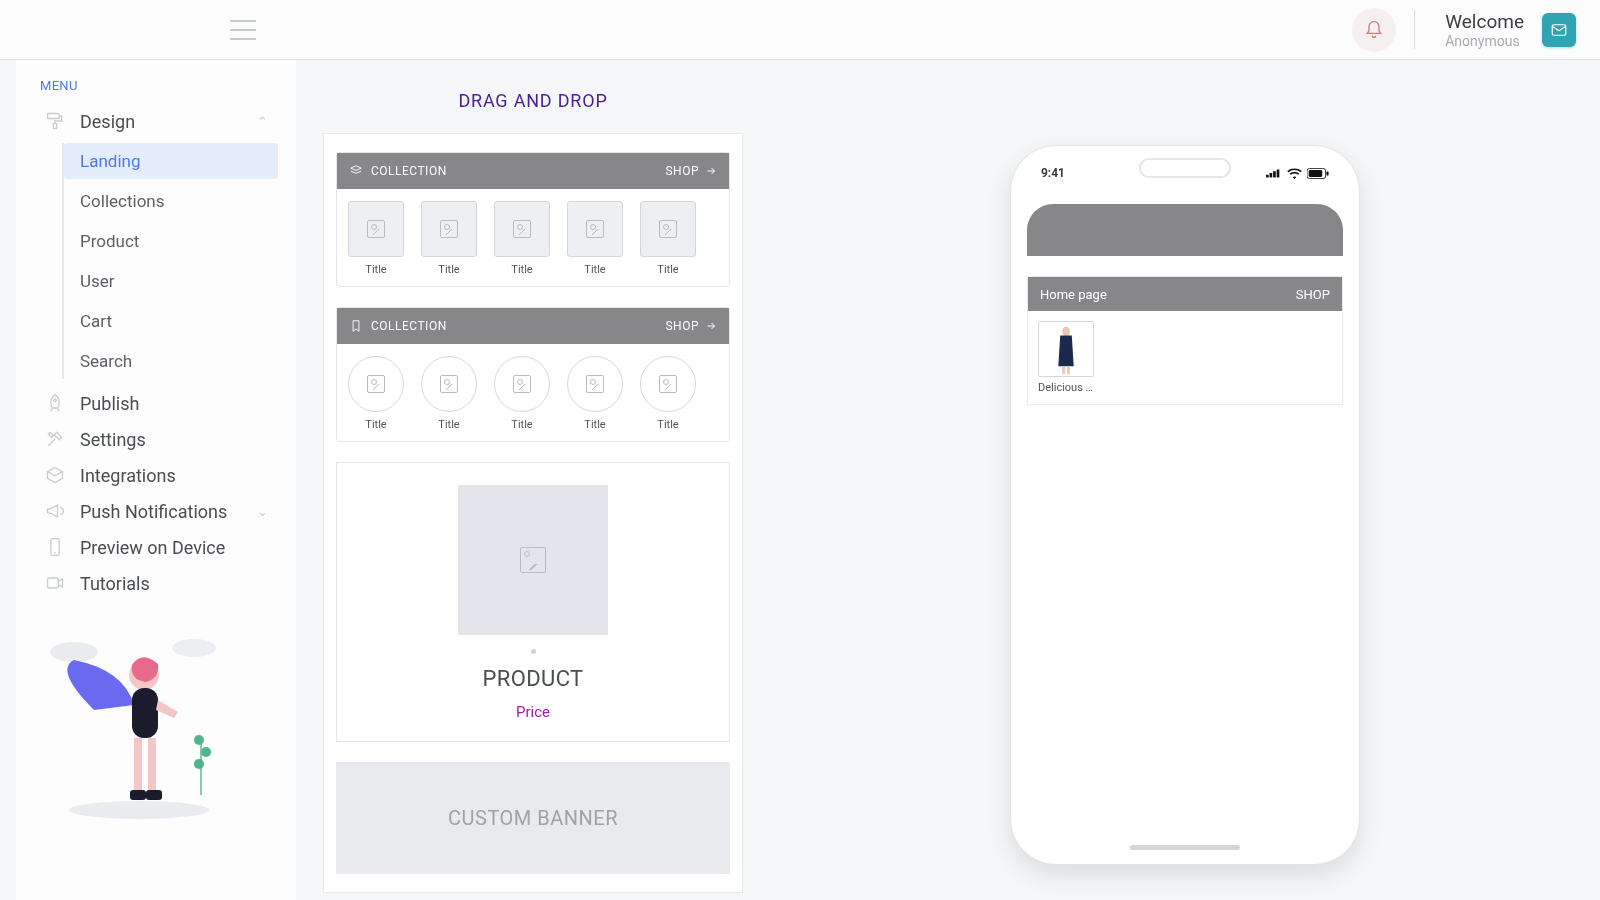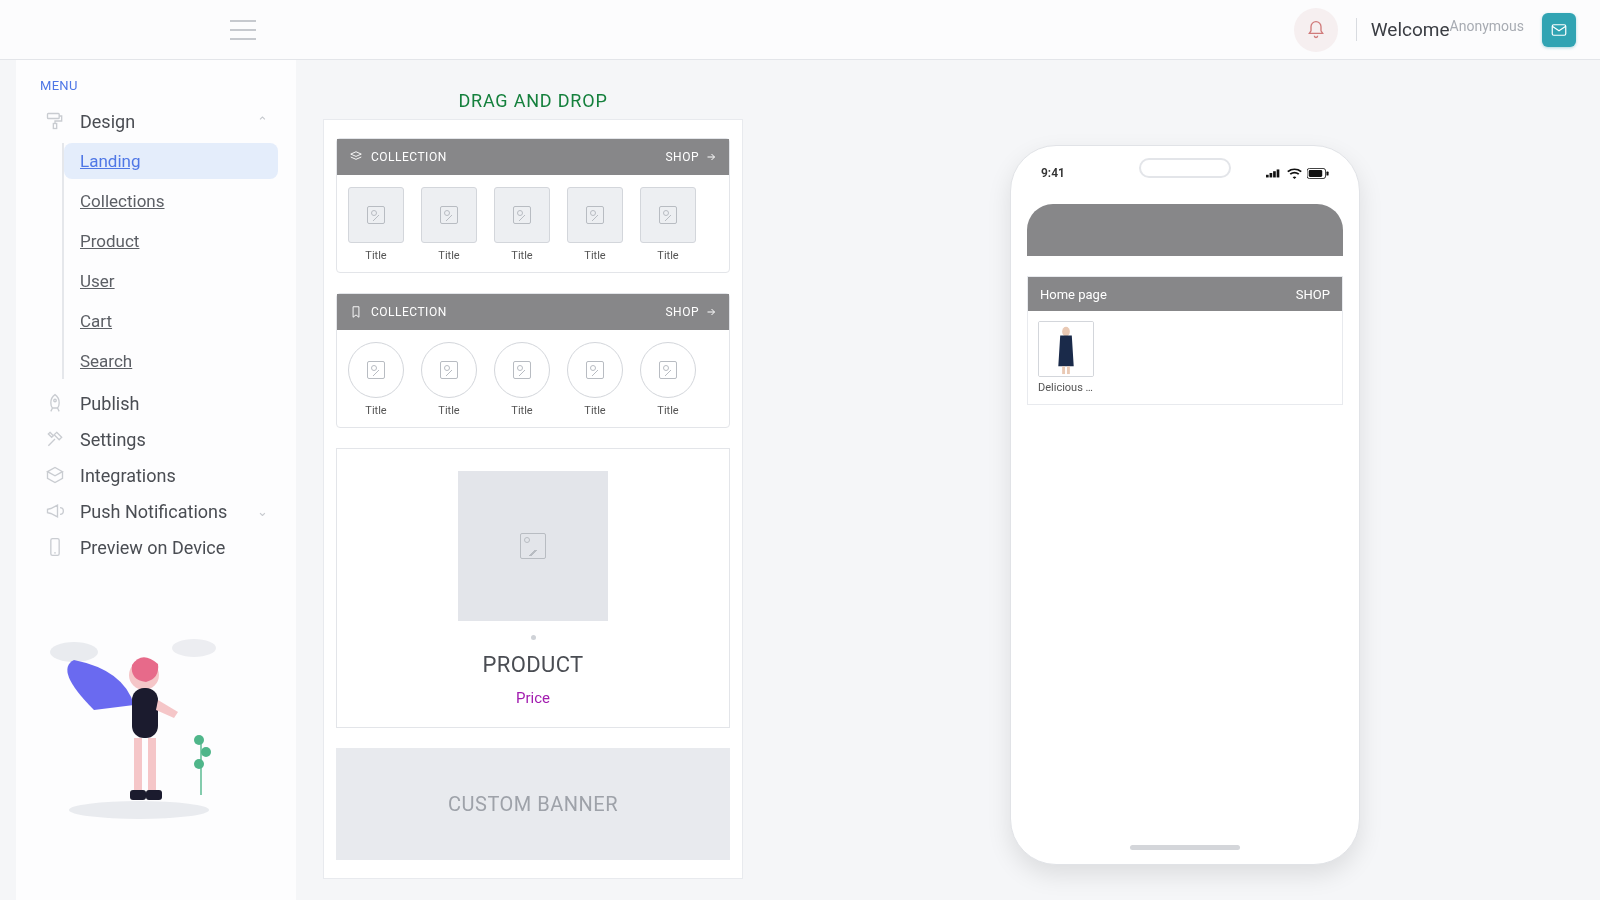--- a/index.html
+++ b/index.html
@@ -4,42 +4,42 @@
 <style>
 * { box-sizing: border-box; margin: 0; padding: 0; }
 html, body { width: 1600px; height: 900px; font-family: -apple-system, "Segoe UI", Roboto, sans-serif; background: #f5f6f8; color: #333; overflow: hidden; }
 
 
 .topbar { height: 60px; display: flex; align-items: center; justify-content: space-between; padding: 0 24px 0 230px; background: #fcfcfd; border-bottom: 1px solid #e3e5e9; }
 .hamburger { width: 26px; height: 20px; display: flex; flex-direction: column; justify-content: space-between; cursor: pointer; }
 .hamburger span { height: 2px; background: #c6c9ce; }
 .top-right { display: flex; align-items: center; gap: 18px; }
 .bell-wrap { width: 44px; height: 44px; border-radius: 50%; background: #f6eff0; display: flex; align-items: center; justify-content: center; cursor: pointer; }
-.top-welcome { border-left: 1px solid #d8dbe0; padding-left: 14px; display: flex; flex-direction: row; justify-content: space-between; }
+.top-welcome { border-left: 1px solid #d8dbe0; padding-left: 30px; display: flex; flex-direction: column; justify-content: space-between; }
 .top-welcome .w1 { font-size: 19px; color: #3a3d43; }
 .top-welcome .w2 { font-size: 14px; color: #a7abb2; }
 .mail-btn { width: 34px; height: 34px; border-radius: 6px; background: #31a4b3; display: flex; align-items: center; justify-content: center; cursor: pointer; box-shadow: 0 1px 3px rgba(49,164,179,.4); }
 
 
 .sidebar { position: absolute; top: 60px; left: 16px; width: 280px; height: 840px; background: #fdfdfe; padding: 12px 18px; overflow: hidden; }
 .menu-label { font-size: 13px; color: #4f77e6; letter-spacing: .3px; margin: 6px 6px 10px 6px; }
 .nav-item { display: flex; align-items: center; gap: 14px; padding: 7px 10px; font-size: 18px; color: #4a4d53; border-radius: 4px; cursor: pointer; }
 .nav-item .chev { margin-left: auto; color: #c6c9ce; font-size: 13px; }
 .nav-sub-wrap { border-left: 2px solid #e5e7eb; margin: 4px 0 6px 28px; padding-left: 0; display: flex; flex-direction: column; gap: 4px; }
-.nav-sub { font-size: 17px; color: #5c5f65; padding: 8px 16px; border-radius: 8px; cursor: pointer; text-decoration: underline; }
+.nav-sub { font-size: 17px; color: #5c5f65; padding: 8px 16px; border-radius: 3px; cursor: pointer; }
 .nav-sub.active { background: #e4edfb; color: #4f77e6; }
 .nav-icon { width: 22px; height: 22px; display: flex; align-items: center; justify-content: center; color: #c9ccd1; }
 
 
 .hero { position: absolute; bottom: 80px; left: 18px; width: 210px; height: 190px; }
 
 
 .main { position: absolute; top: 60px; left: 280px; right: 0; bottom: 0; display: flex; }
 .left-col { width: 490px; padding: 0 24px 0 40px; display: flex; flex-direction: column; align-items: center; }
-.dnd-title { color: #15803d; font-size: 18px; letter-spacing: .8px; margin: 30px 0 8px; }
+.dnd-title { color: #4c1d95; font-size: 18px; letter-spacing: .8px; margin: 30px 0 22px; }
 .components { width: 420px; background: #fff; border: 1px solid #e8eaee; padding: 18px 12px; display: flex; flex-direction: column; gap: 20px; height: 760px; overflow: hidden; }
 
 
 .collection-card { background: #fff; border: 1px solid #e3e5e9; border-radius: 4px; cursor: grab; }
 .coll-head { height: 36px; background: #878789; color: #fff; display: flex; align-items: center; padding: 0 12px; font-size: 12px; letter-spacing: .5px; }
 .coll-head .shop { margin-left: auto; display: flex; align-items: center; gap: 6px; font-size: 12px; }
 .coll-items { display: flex; gap: 15px; padding: 12px 10px 10px; }
 .thumb-wrap { display: flex; flex-direction: column; align-items: center; gap: 6px; width: 58px; }
 .thumb { width: 56px; height: 56px; border: 1px solid #d3d6db; border-radius: 3px; background: #edeff2; display: flex; align-items: center; justify-content: center; }
 .thumb.circle { border-radius: 50%; background: #fff; }
@@ -176,20 +176,29 @@
   <div class="nav-item">
     <span class="nav-icon">
       <svg width="20" height="20" viewBox="0 0 24 24" fill="none" stroke="#c9ccd1" stroke-width="1.6">
           <rect x="7" y="2" width="10" height="20" rx="2"></rect>
           <path d="M11 19h2"></path>
         </svg>
     </span>
     <span>Preview on Device</span>
   </div>
 
+  <div class="nav-item">
+    <span class="nav-icon">
+      <svg width="20" height="20" viewBox="0 0 24 24" fill="none" stroke="#c9ccd1" stroke-width="1.6">
+          <rect x="3" y="6" width="13" height="12" rx="2"></rect>
+          <path d="M16 10l5-3v10l-5-3z"></path>
+        </svg>
+    </span>
+    <span>Tutorials</span>
+  </div>
 
   <svg class="hero" viewBox="0 0 210 190">
     <ellipse cx="105" cy="180" rx="70" ry="9" fill="#e9ebef"></ellipse>
     <ellipse cx="40" cy="22" rx="24" ry="10" fill="#e9ebef"></ellipse>
     <ellipse cx="160" cy="18" rx="22" ry="9" fill="#ecedf1"></ellipse>
     <path d="M60 80 Q20 40 40 30 Q90 40 100 75 Z" fill="#6a6af0"></path>
     <circle cx="110" cy="45" r="15" fill="#f5c6c8"></circle>
     <path d="M98 35 Q108 20 124 34 Q126 48 112 52 Q96 50 98 35" fill="#e76a8a"></path>
     <rect x="98" y="58" width="26" height="50" rx="12" fill="#1b1b2e"></rect>
     <path d="M124 70 L144 82 L140 88 L122 80" fill="#f5c6c8"></path>

